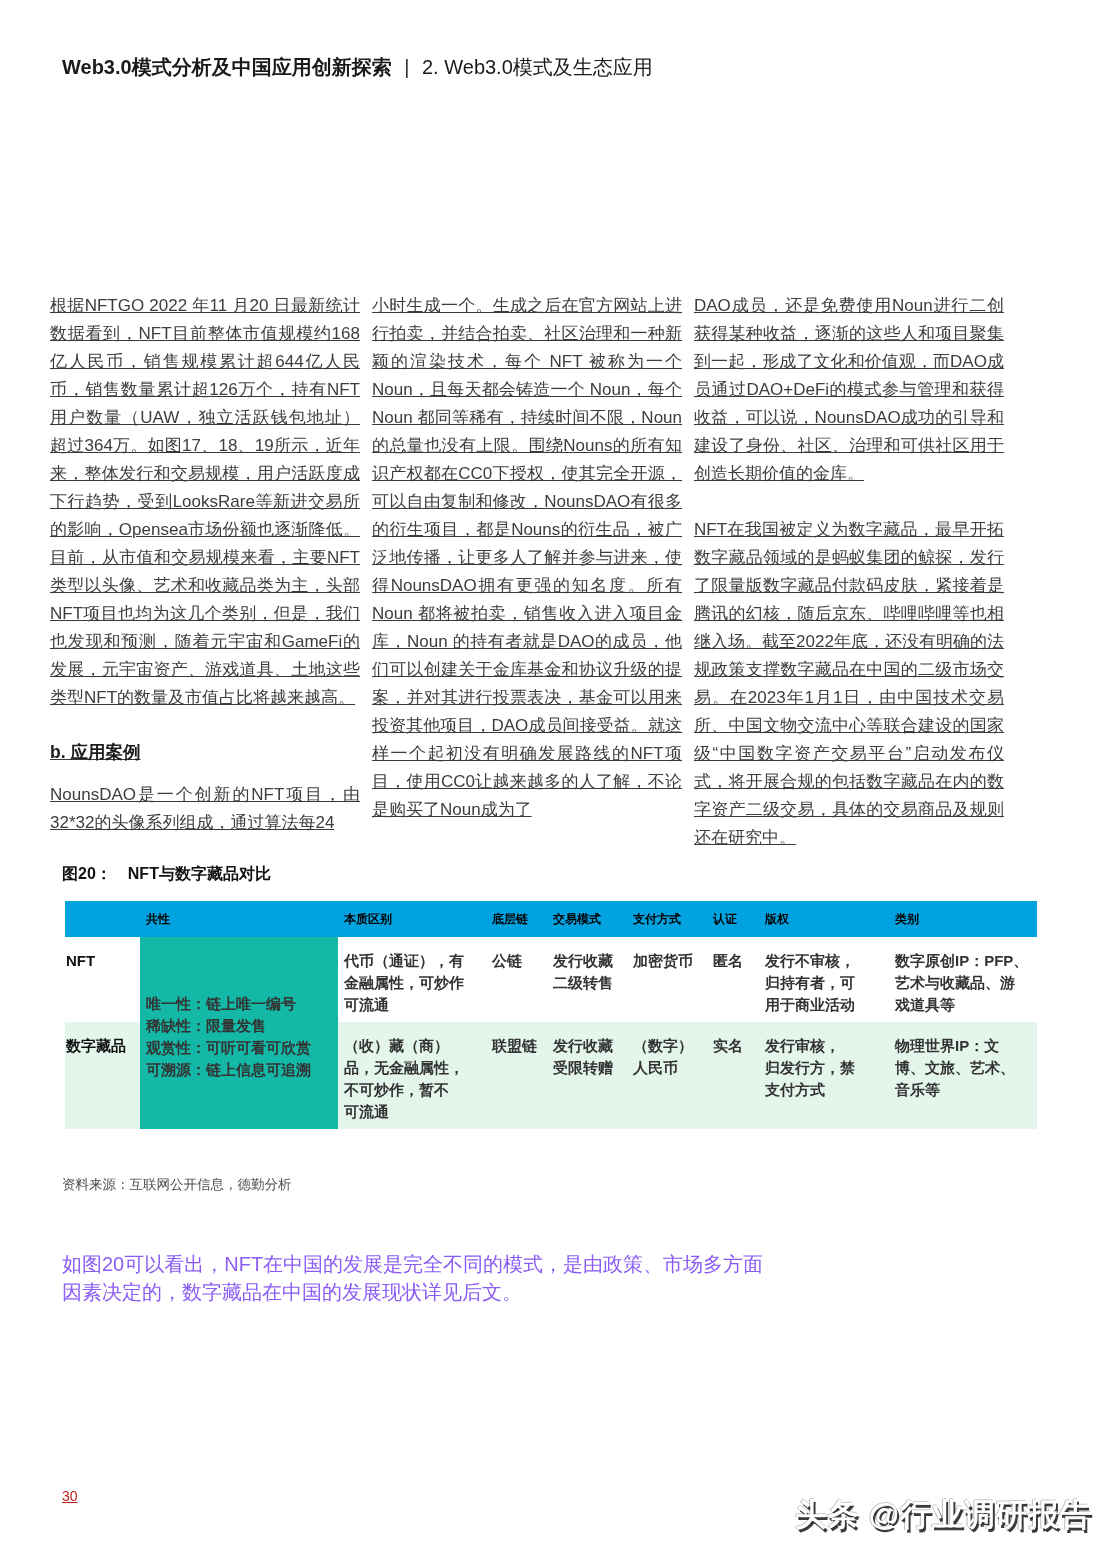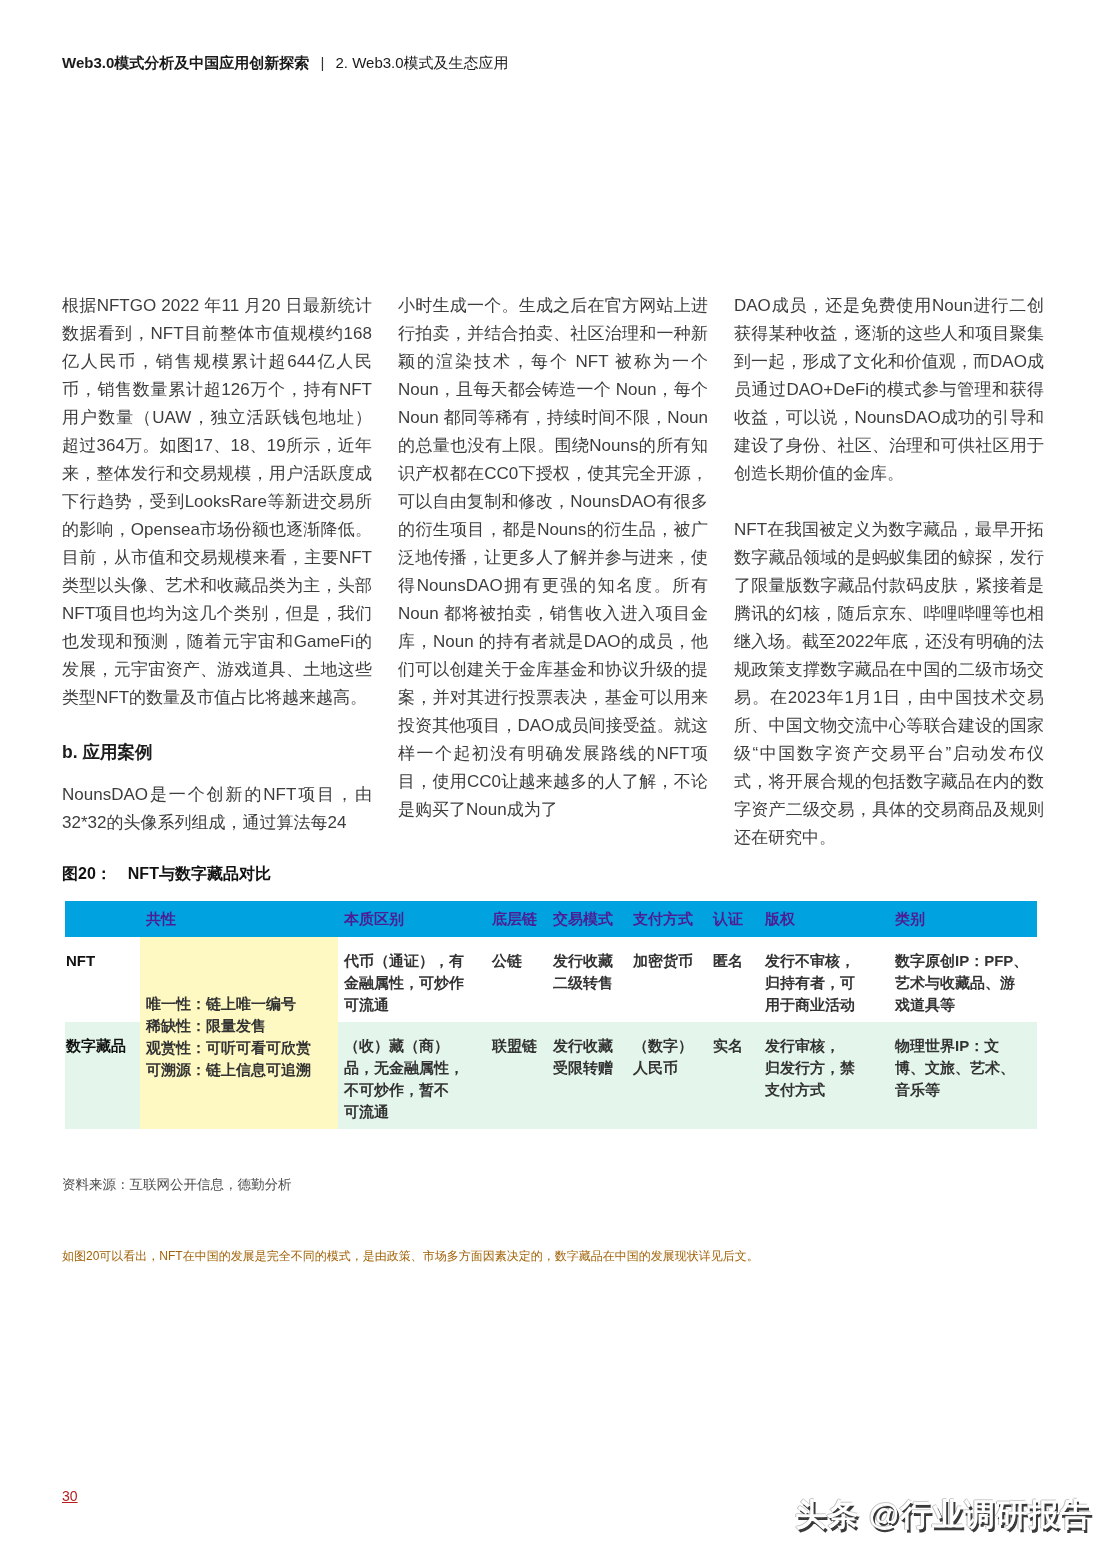--- a/index.html
+++ b/index.html
@@ -2,54 +2,54 @@
 <html><head>
 <meta charset="utf-8">
 <style>
   html,body { margin:0; padding:0; }
   body {
     width:1102px; height:1559px; background:#ffffff; position:relative;
     font-family:"Liberation Sans","DejaVu Sans",sans-serif; color:#3a3a3a;
     overflow:hidden;
   }
   .page-header {
-    position:absolute; left:62px; top:54px; font-size:15px; color:#1a1a1a;
+    position:absolute; left:62px; top:54px; font-size:20px; color:#1a1a1a;
     white-space:nowrap;
   }
   .page-header .ttl { font-weight:bold; }
   .page-header .sep { margin:0 7px; color:#333; font-weight:300; }
 
-  .columns { position:absolute; left:62px; top:292px; width:982px; display:flex; gap:26px; }
+  .columns { position:absolute; left:50px; top:292px; width:982px; display:flex; gap:12px;text-decoration:underline; }
   .col { width:310px; font-size:17px; line-height:28px; color:#3d3d3d; text-align:justify; }
   .col p { margin:0; }
   .col p.gap { margin-top:28px; }
   .col h3 { font-size:17.5px; font-weight:bold; color:#1c1c1c; margin:26px 0 15px 0; text-align:left; }
 
   .fig-title { position:absolute; left:62px; top:864px; font-size:16px; font-weight:bold; color:#111; }
   .fig-title .lbl { margin-right:16px; }
 
   table.cmp {
     position:absolute; left:65px; top:901px; width:972px;
     border-collapse:collapse; table-layout:fixed; font-size:15px; color:#333;
   }
   .cmp th, .cmp td { text-align:left; vertical-align:top; padding:13px 8px 6px 6px; font-weight:bold; line-height:22px; }
   .cmp thead th {
-    background:#00a3e0; color:#4c1d95; font-weight:bold;
-    padding:9px 4px 9px 6px; font-size:15px; line-height:18px; vertical-align:middle;
+    background:#00a3e0; color:#000000; font-weight:bold;
+    padding:9px 4px 9px 6px; font-size:12px; line-height:18px; vertical-align:middle;
   }
   .cmp .rowlabel { font-weight:bold; color:#111; padding-left:1px; }
-  .cmp td.common { background:#fef9c3; vertical-align:middle; }
+  .cmp td.common { background:#14b8a6; vertical-align:middle; }
   .cmp tr.r1 { height:84px; }
   .cmp tr.r2 { height:107px; }
   .cmp tr.r2 td, .cmp tr.r2 th { background:#e4f6ec; }
   .pre { white-space:pre-line; }
 
   .source-note { position:absolute; left:62px; top:1156px; font-size:13.5px; color:#4a4a4a;margin-top:20px; }
 
-  .closing { position:absolute; left:62px; top:1230px; width:714px; font-size:12px; line-height:28px; color:#a16207; }
+  .closing { position:absolute; left:62px; top:1230px; width:714px; font-size:20px; line-height:28px; color:#8b5cf6; }
 
   .page-number { position:absolute; left:62px; top:1488px; font-size:14px; color:#b91c1c;text-decoration:underline; }
 
   .watermark {
     position:absolute; right:10px; top:1494px; font-size:31px; font-weight:bold;
     color:#ffffff; letter-spacing:1px;
     text-shadow:2px 3px 0 #3a3a3a, -1px 0 0 #bbbbbb, 0 -1px 0 #cccccc;
     white-space:nowrap;
   }
 </style>

